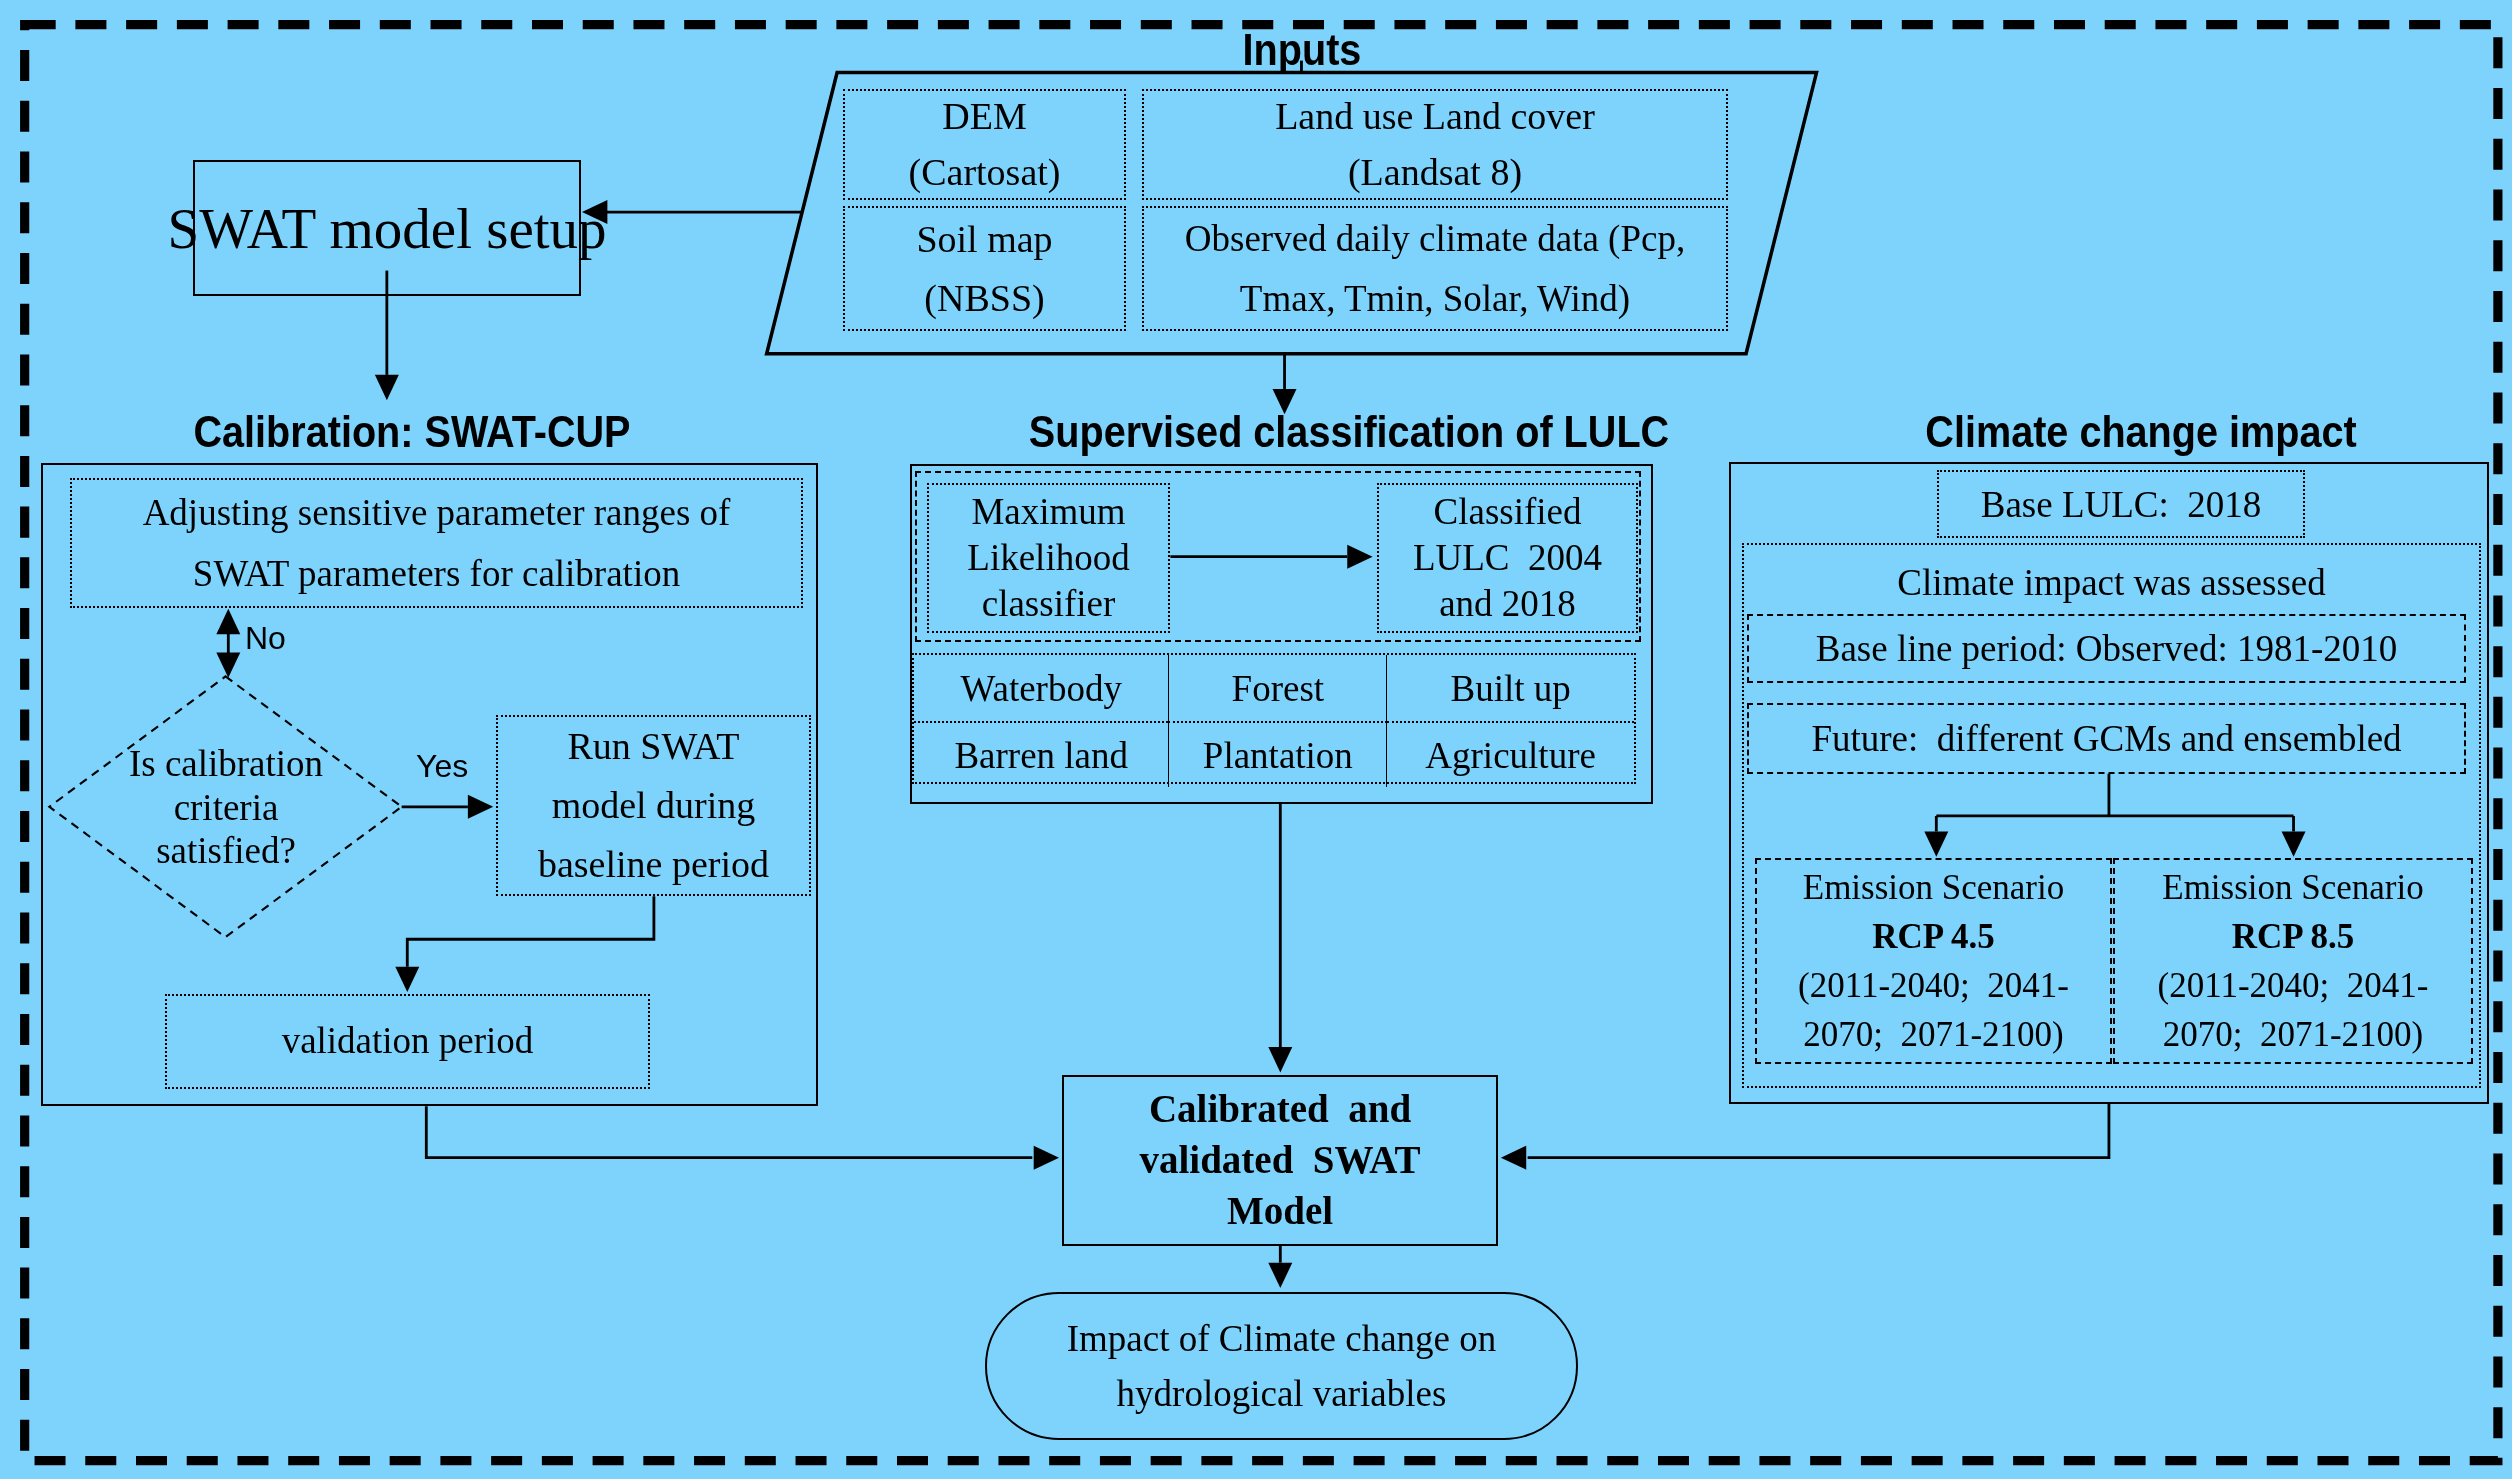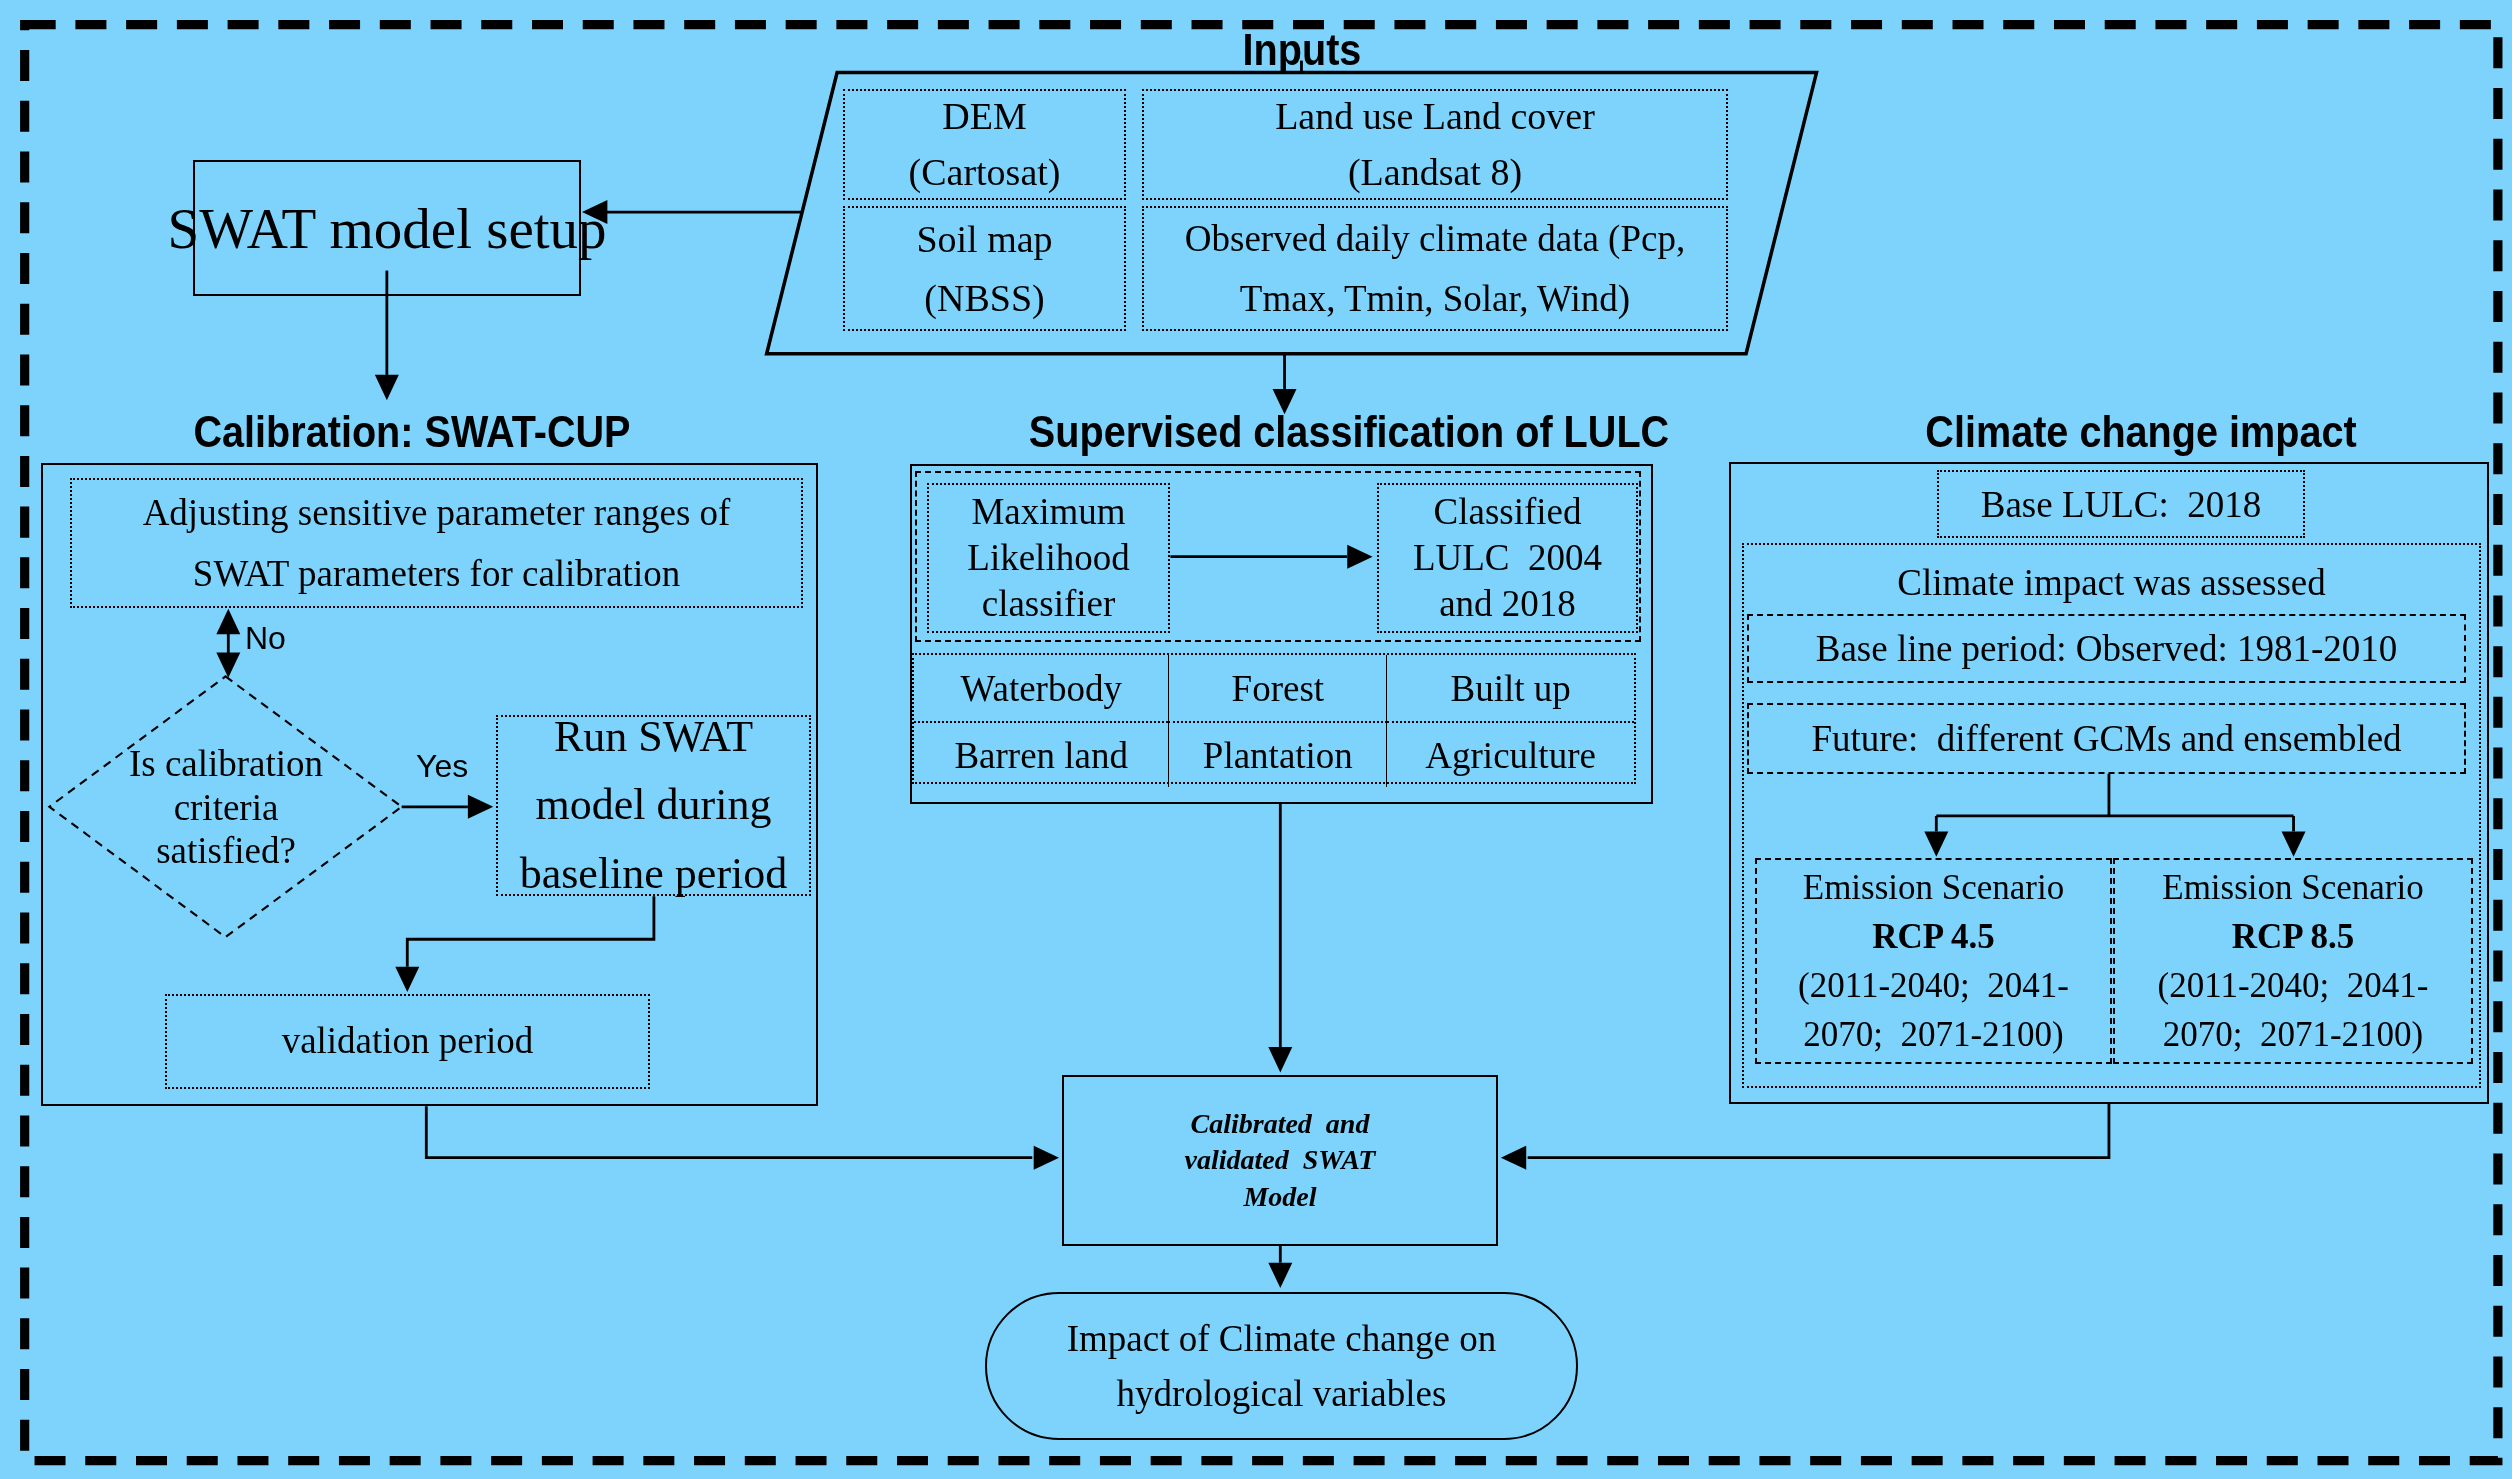--- a/index.html
+++ b/index.html
@@ -115,21 +115,21 @@
   <div class="lbl" style="left:245px;top:620px;">No</div>
 
   <div class="box" style="left:85px;top:739px;width:282px;height:137px;font-size:37px;line-height:1.18;">
     <div class="line">Is calibration</div>
     <div class="line">criteria</div>
     <div class="line">satisfied?</div>
   </div>
 
   <div class="lbl" style="left:416px;top:748px;">Yes</div>
 
-  <div class="box dot" style="left:496px;top:715px;width:315px;height:181px;font-size:44px;line-height:1.55;">
+  <div class="box dot" style="left:496px;top:715px;width:315px;height:181px;font-size:38px;line-height:1.55;">
     <div class="line">Run SWAT</div>
     <div class="line">model during</div>
     <div class="line">baseline period</div>
   </div>
 
   <div class="box dot" style="left:165px;top:994px;width:485px;height:95px;font-size:37px;line-height:1.3;">
     <div class="line">validation period</div>
   </div>
 
   <div class="box solid" style="left:910px;top:464px;width:743px;height:340px;"></div>
@@ -181,21 +181,21 @@
     <div class="line">2070;  2071-2100)</div>
   </div>
 
   <div class="box dashdot" style="left:2113px;top:858px;width:360px;height:206px;font-size:35px;line-height:1.4;">
     <div class="line">Emission Scenario</div>
     <div class="line b">RCP 8.5</div>
     <div class="line">(2011-2040;  2041-</div>
     <div class="line">2070;  2071-2100)</div>
   </div>
 
-  <div class="box solid" style="left:1062px;top:1075px;width:436px;height:171px;font-size:28px;font-weight:bold;line-height:1.3;font-style:italic;">
+  <div class="box solid" style="left:1062px;top:1075px;width:436px;height:171px;font-size:39px;font-weight:bold;line-height:1.3;">
     <div class="line">Calibrated  and</div>
     <div class="line">validated  SWAT</div>
     <div class="line">Model</div>
   </div>
 
   <div class="box ellipse" style="left:985px;top:1292px;width:593px;height:148px;font-size:37px;line-height:1.5;">
     <div class="line">Impact of Climate change on</div>
     <div class="line">hydrological variables</div>
   </div>
 

